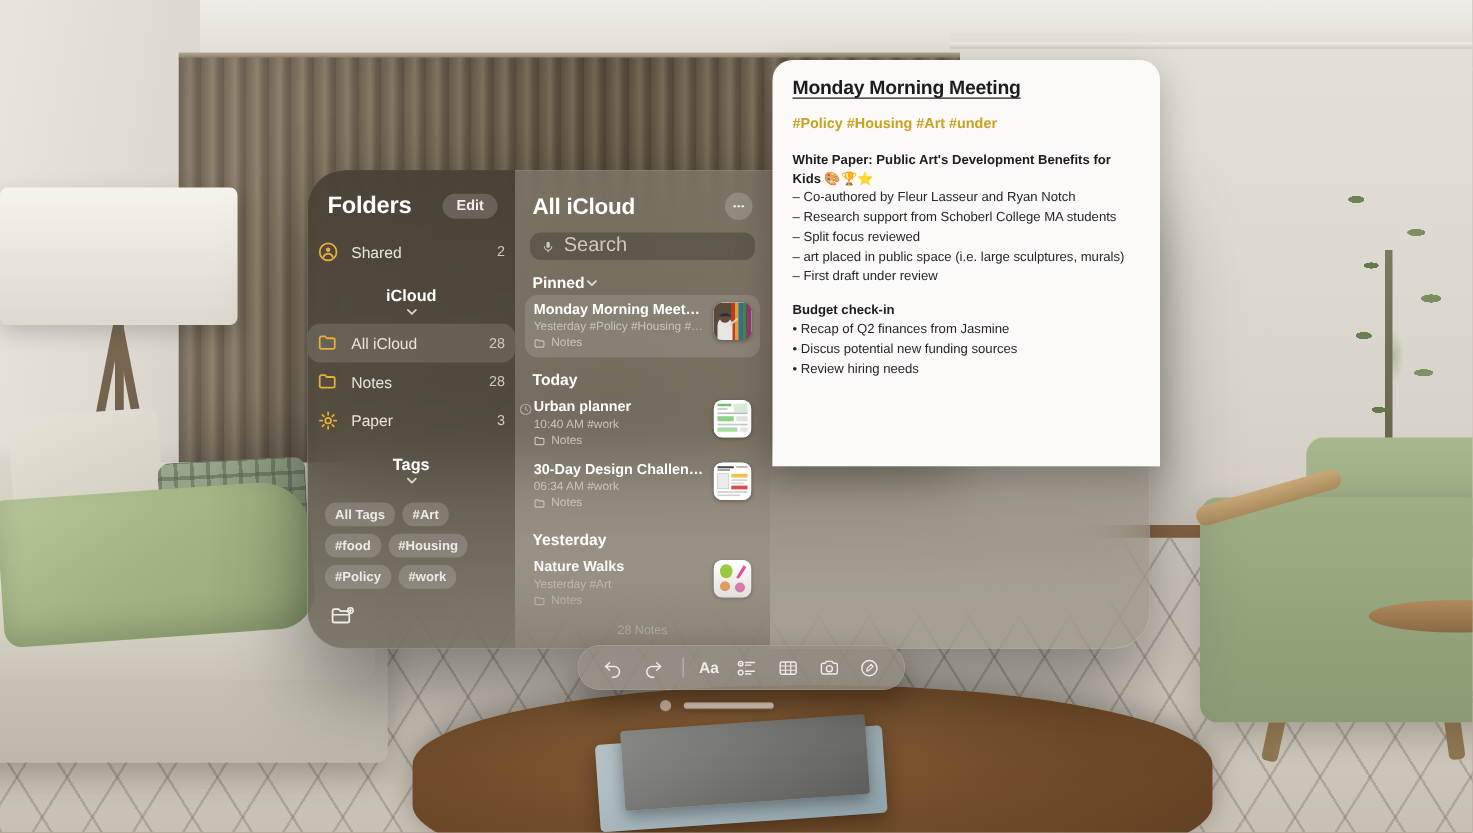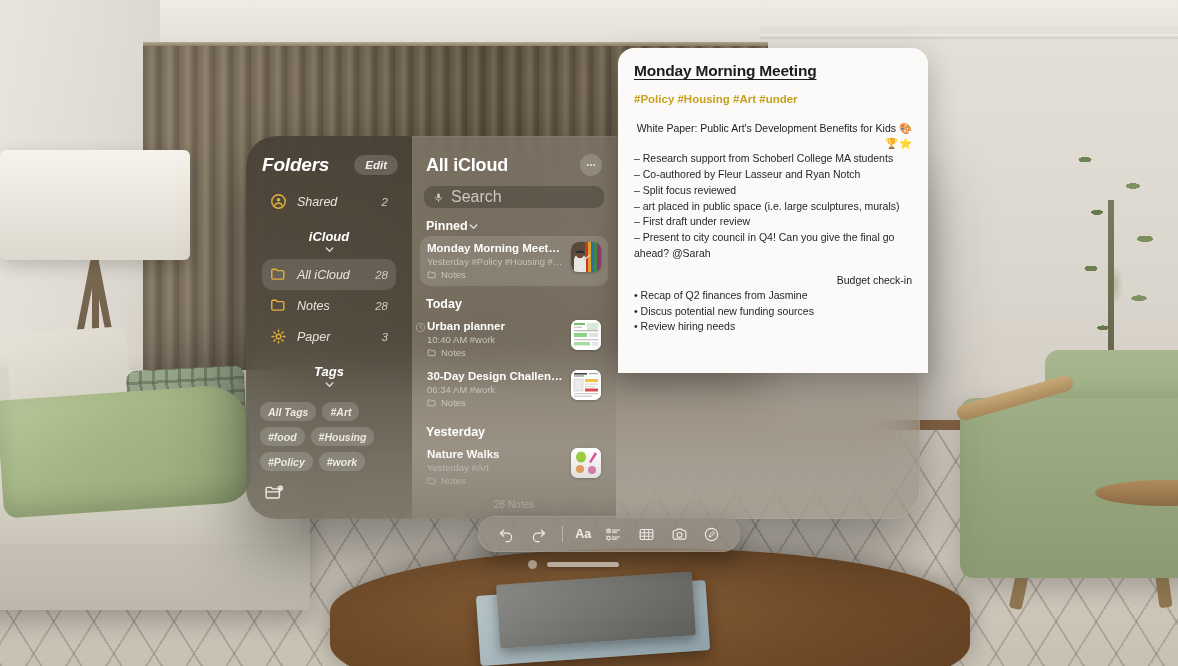--- a/index.html
+++ b/index.html
@@ -109,26 +109,26 @@
     position:absolute;left:246px;top:136px;width:674px;height:383px;
     border-radius:30px;overflow:hidden;display:flex;
     background:rgba(128,120,108,.55);
     backdrop-filter:blur(26px);-webkit-backdrop-filter:blur(26px);
     box-shadow:0 30px 70px rgba(0,0,0,.42), 0 0 0 .5px rgba(255,255,255,.16) inset;
   }
 
   
   .sidebar{width:166px;flex:0 0 166px;position:relative;
     background:linear-gradient(180deg,rgba(58,50,40,.72) 0%,rgba(62,56,44,.62) 55%,rgba(78,74,58,.45) 100%);
-    padding:0;font-style:italic;}
+    padding:0;}
   .sb-head{display:flex;align-items:center;justify-content:space-between;padding:18px 14px 10px 16px;}
   .sb-title{color:#fff;font-size:19px;font-weight:700;letter-spacing:-.2px;}
   .edit-btn{background:rgba(255,255,255,.16);border-radius:12px;padding:4px 11px;
     color:#f2efe9;font-size:11.5px;font-weight:600;}
-  .sb-row{display:flex;align-items:center;gap:10px;margin:0 16px;padding:7px 8px;border-radius:10px;
+  .sb-row{display:flex;align-items:center;gap:10px;margin:0 0;padding:7px 8px;border-radius:10px;
     color:#e9e5dd;font-size:12.5px;}
   .sb-row.active{background:rgba(255,255,255,.13);}
   .sb-row .cnt{margin-left:auto;color:#cfc9bf;font-size:11.5px;}
   .sb-section{display:flex;align-items:center;justify-content:space-between;
     margin:12px 16px 4px 16px;color:#fff;font-size:13px;font-weight:700;flex-direction:column;}
   .chev{width:11px;height:11px;opacity:.75;}
   .sb-ico{width:17px;height:17px;display:inline-block;}
   .tags{display:flex;flex-wrap:wrap;gap:6px;padding:8px 14px 0 14px;}
   .tag{background:rgba(255,255,255,.16);border-radius:9px;padding:3.5px 8px;
     color:#eeeae2;font-size:10.5px;font-weight:600;white-space:nowrap;}
@@ -162,32 +162,32 @@
     background:linear-gradient(180deg,rgba(124,115,102,0),rgba(124,115,102,.55));}
 
   
   .detail{position:absolute;left:618px;top:48px;width:310px;height:325px;
     background:#fbfaf8;border-radius:16px 16px 0 0;overflow:hidden;
     box-shadow:0 10px 30px rgba(0,0,0,.25);}
   .dt-inner{padding:14px 16px 0 16px;}
   .dt-title{font-size:15.5px;font-weight:700;color:#1c1c1e;text-decoration:underline;
     text-underline-offset:3px;letter-spacing:-.2px;}
   .dt-tags{color:#c8a11e;font-size:11.5px;font-weight:700;margin-top:13px;}
-  .dt-h{font-size:10.5px;font-weight:400;color:#1c1c1e;margin-top:16px;line-height:1.45;text-align:right;}
+  .dt-h{font-size:10.5px;font-weight:700;color:#1c1c1e;margin-top:16px;line-height:1.45;}
   .dt-line{font-size:10.5px;color:#26262a;line-height:1.5;}
   .dt-gap{height:11px;}
   .dt-fade{position:absolute;left:0;right:0;bottom:0;height:22px;
     background:linear-gradient(180deg,rgba(251,250,248,0),rgba(251,250,248,1) 75%);}
 
   .win-tools{position:absolute;right:14px;top:14px;display:flex;gap:10px;}
   .tool-btn{width:25px;height:25px;border-radius:50%;background:rgba(255,255,255,.2);
     display:flex;align-items:center;justify-content:center;}
 
   
-  #edit-toolbar{position:absolute;left:478px;top:516px;width:238px;height:36px;border-radius:18px;
+  #edit-toolbar{position:absolute;left:462px;top:516px;width:238px;height:36px;border-radius:18px;
     background:rgba(152,144,132,.62);backdrop-filter:blur(18px);-webkit-backdrop-filter:blur(18px);
     display:flex;align-items:center;justify-content:space-around;padding:0 12px;
     box-shadow:0 10px 24px rgba(0,0,0,.3),0 0 0 .5px rgba(255,255,255,.18) inset;}
   #edit-toolbar .tb{width:20px;height:20px;display:flex;align-items:center;justify-content:center;color:#efece6;}
   #edit-toolbar .sep{width:1px;height:16px;background:rgba(255,255,255,.35);}
   #edit-toolbar .aa{color:#efece6;font-size:12.5px;font-weight:600;}
 
   
   #grab{position:absolute;left:547px;top:562px;width:72px;height:5px;border-radius:3px;
     background:rgba(255,255,255,.55);box-shadow:0 1px 4px rgba(0,0,0,.25);}
@@ -500,26 +500,25 @@
         </svg>
     </div>
   </div>
 </div>
 
 <div class="detail">
   <div class="dt-inner">
     <div class="dt-title">Monday Morning Meeting</div>
     <div class="dt-tags">#Policy #Housing #Art #under</div>
     <div class="dt-h">White Paper: Public Art's Development Benefits for Kids 🎨🏆⭐</div>
+    <div class="dt-line">– Co-authored by Fleur Lasseur and Ryan Notch</div>
     <div class="dt-line">– Research support from Schoberl College MA students</div>
-    <div class="dt-line">– Co-authored by Fleur Lasseur and Ryan Notch</div>
     <div class="dt-line">– Split focus reviewed</div>
     <div class="dt-line">– art placed in public space (i.e. large sculptures, murals)</div>
     <div class="dt-line">– First draft under review</div>
-    <div class="dt-line">– Present to city council in Q4! Can you give the final go ahead? @Sarah</div>
     <div class="dt-gap"></div>
     <div class="dt-h" style="margin-top:0">Budget check-in</div>
     <div class="dt-line">• Recap of Q2 finances from Jasmine</div>
     <div class="dt-line">• Discus potential new funding sources</div>
     <div class="dt-line">• Review hiring needs</div>
 
   </div>
   <div class="dt-fade"></div>
 </div>
 

